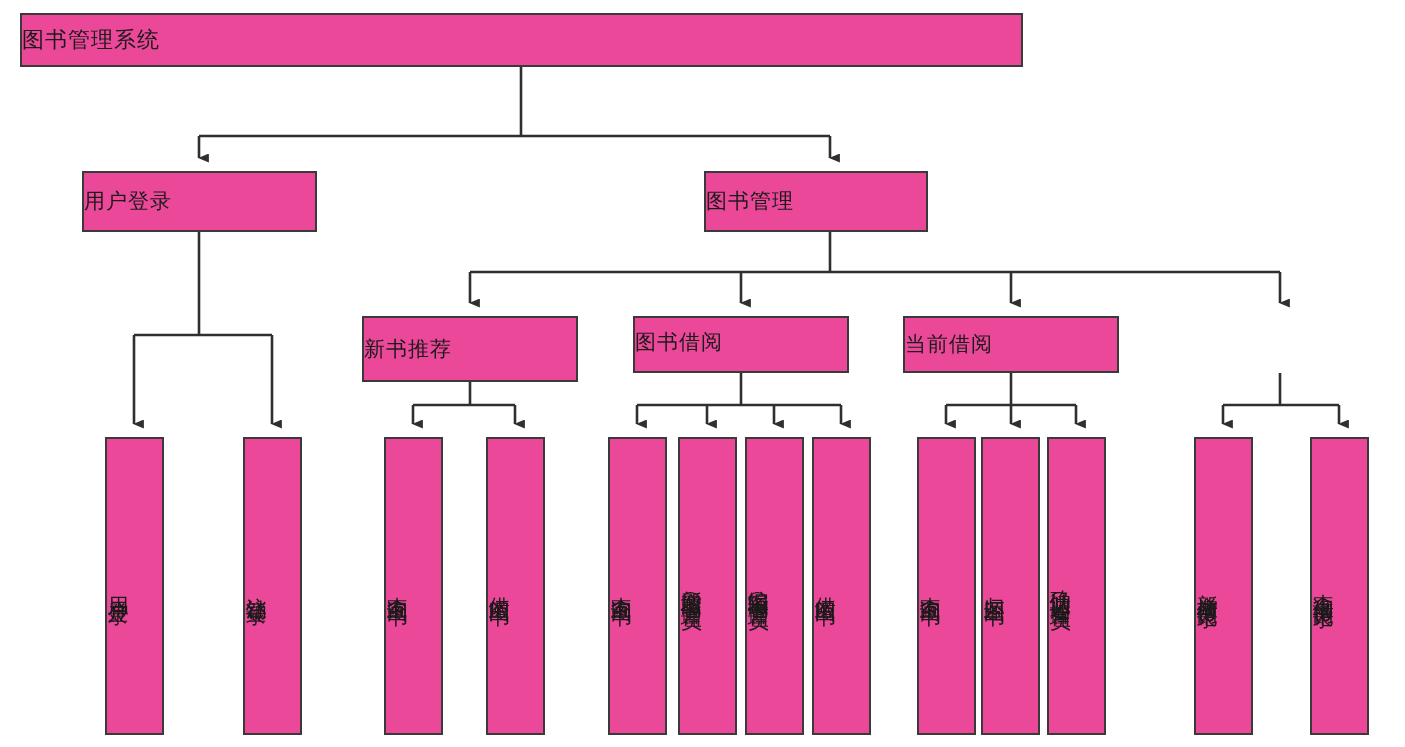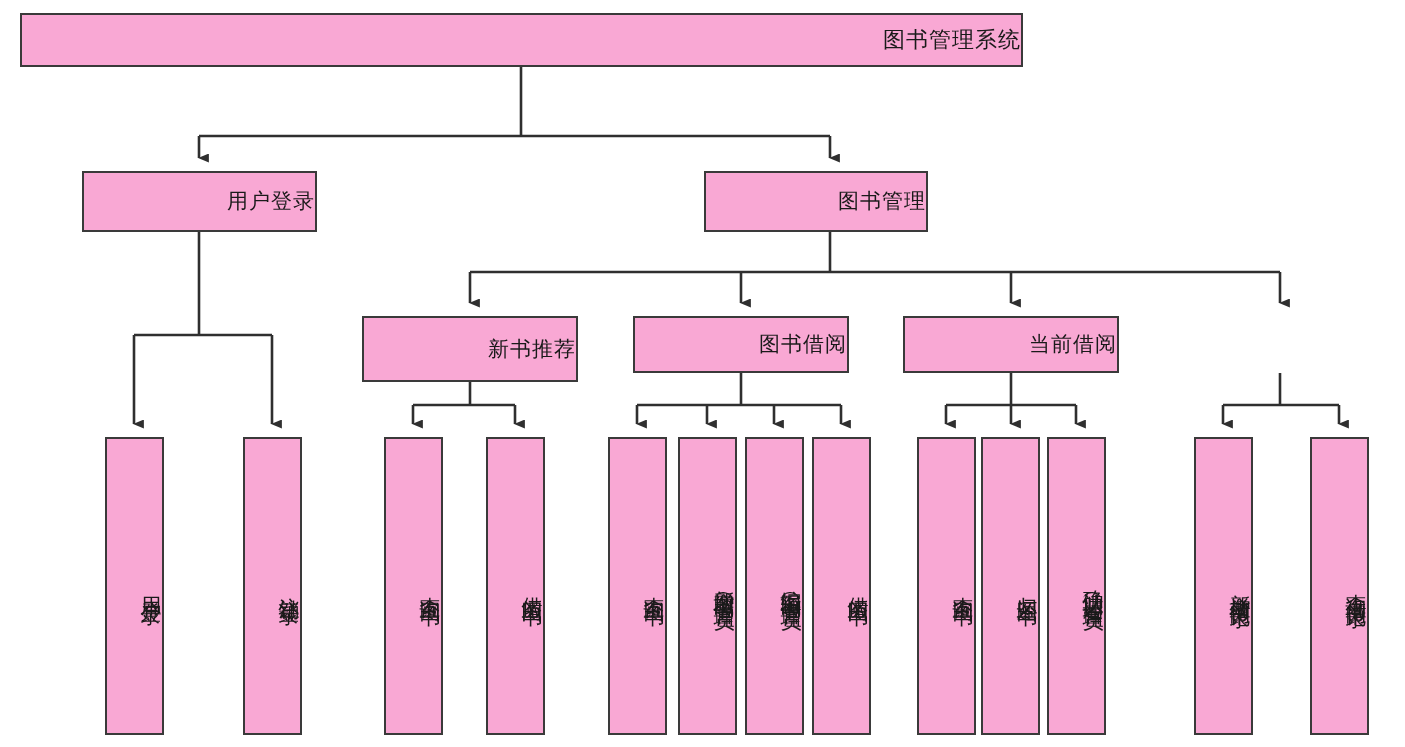--- a/index.html
+++ b/index.html
@@ -20,25 +20,25 @@
   #edges {
     position: absolute;
     left: 0;
     top: 0;
     width: 1405px;
     height: 747px;
   }
   .node {
     position: absolute;
     box-sizing: border-box;
-    background: #f9a8d4;
+    background: #ec4899;
     border: 2.5px solid #3a3a3a;
     display: flex;
     align-items: center;
-    justify-content: flex-end;
+    justify-content: flex-start;
     color: #1a1a1a;
     line-height: 1.28;
   }
   .node.horiz {
     font-size: 21px;
     letter-spacing: 1px;
   }
   .node.vert {
     font-size: 21px;
     letter-spacing: 2px;
@@ -123,24 +123,24 @@
   <div class="node horiz" style="left: 82px; top: 171px; width: 235px; height: 61px; border-color: rgb(58, 58, 58); color: rgb(26, 26, 26);">
     <span>用户登录</span>
   </div>
   <div class="node horiz" style="left: 704px; top: 171px; width: 224px; height: 61px; border-color: rgb(58, 58, 58); color: rgb(26, 26, 26);">
     <span>图书管理</span>
   </div>
 
   <div class="node horiz" style="left: 362px; top: 316px; width: 216px; height: 66px; border-color: rgb(58, 58, 58); color: rgb(26, 26, 26);">
     <span>新书推荐</span>
   </div>
-  <div class="node horiz" style="left: 633px; top: 316px; width: 216px; height: 57px; border-color: rgb(58, 58, 58); color: rgb(26, 26, 26);">
+  <div class="node horiz" style="left: 633px; top: 316px; width: 216px; height: 57px; border-color: rgb(58, 58, 58); color: rgb(26, 26, 26); font-family: Liberation Mono, monospace;">
     <span>图书借阅</span>
   </div>
-  <div class="node horiz" style="left: 903px; top: 316px; width: 216px; height: 57px; border-color: rgb(58, 58, 58); color: rgb(26, 26, 26); padding-left: 16px;">
+  <div class="node horiz" style="left: 903px; top: 316px; width: 216px; height: 57px; border-color: rgb(58, 58, 58); color: rgb(26, 26, 26);">
     <span>当前借阅</span>
   </div>
 
   <div class="node vert" style="left: 105px; top: 437px; width: 59px; height: 298px; border-color: rgb(58, 58, 58); color: rgb(26, 26, 26);">
     <span class="vtext">用户登录</span>
   </div>
   <div class="node vert" style="left: 243px; top: 437px; width: 59px; height: 298px; border-color: rgb(58, 58, 58); color: rgb(26, 26, 26);">
     <span class="vtext">注销登录</span>
   </div>
   <div class="node vert" style="left: 384px; top: 437px; width: 59px; height: 298px; border-color: rgb(58, 58, 58); color: rgb(26, 26, 26);">

